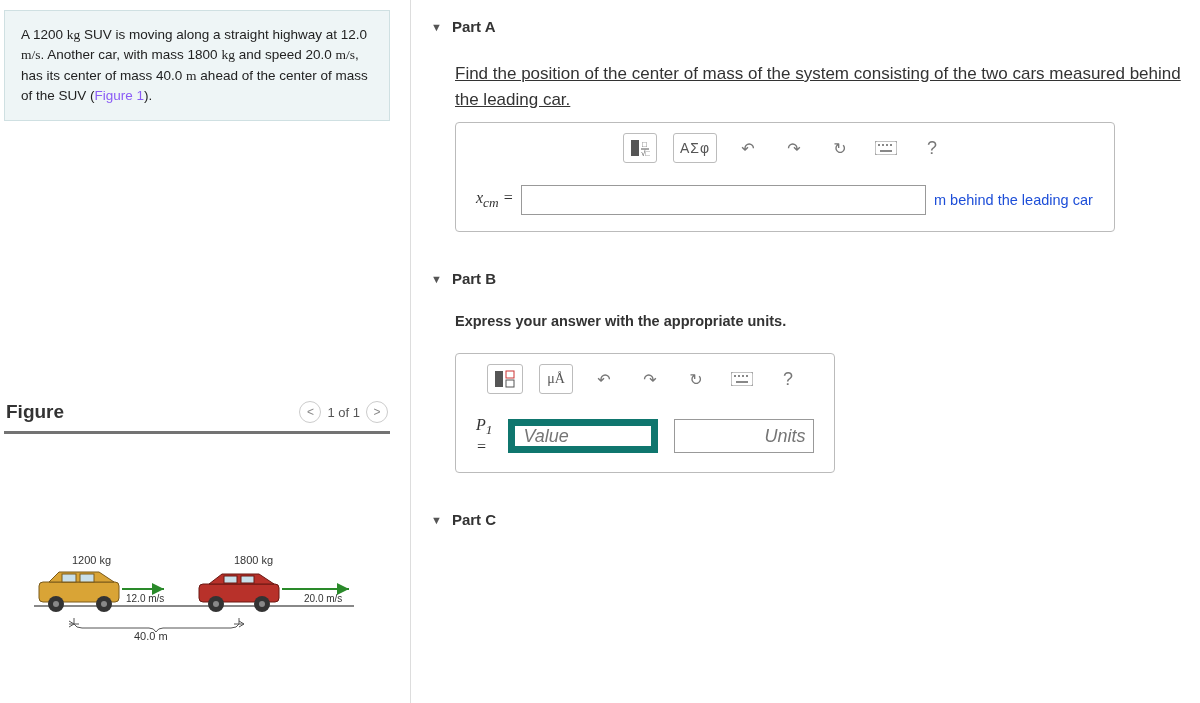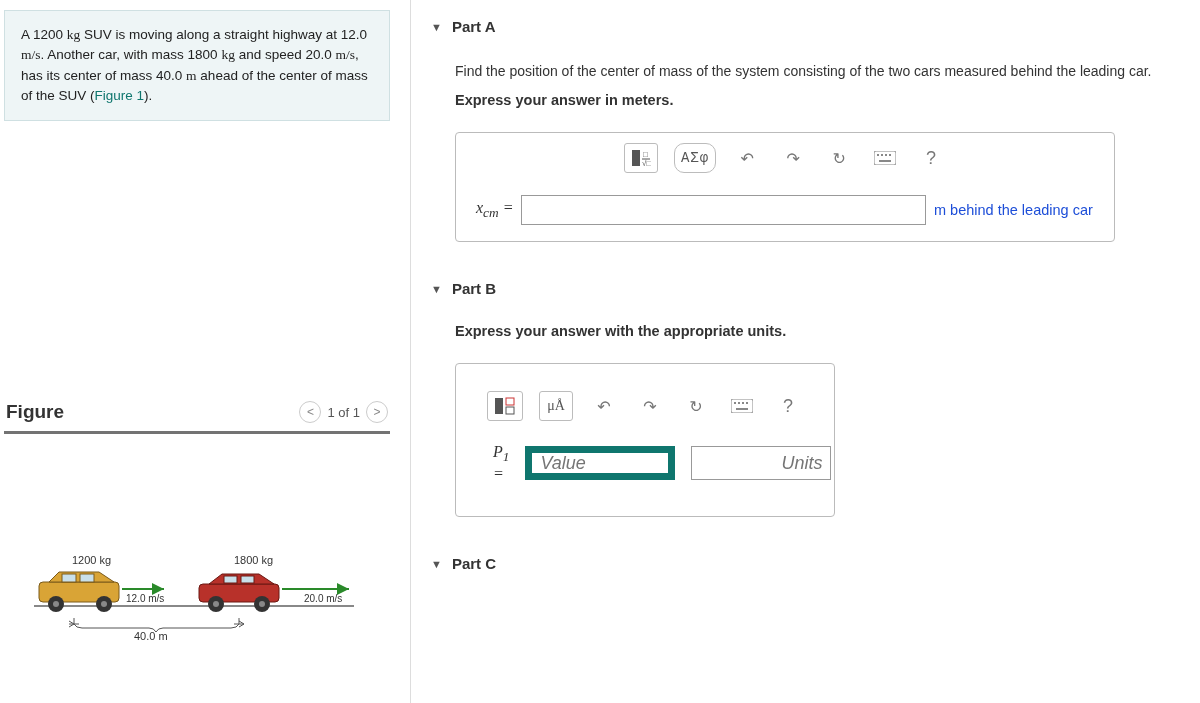--- a/index.html
+++ b/index.html
@@ -1,45 +1,45 @@
 <!DOCTYPE html>
 <html><head>
 <meta charset="utf-8">
 <style>
   * { box-sizing: border-box; margin: 0; padding: 0; }
   body { font-family: Arial, sans-serif; font-size: 14px; color: #333; background: #fff; width: 1200px; height: 703px; display: flex; }
   .left-col { width: 410px; padding: 10px 20px 10px 4px; display: flex; flex-direction: column; }
   .right-col { flex: 1; border-left: 1px solid #ddd; padding: 10px 6px 10px 20px; overflow: hidden; }
   .problem-box { background: #eef5f6; border: 1px solid #cfe0e2; padding: 14px 16px; line-height: 1.5; font-size: 13.5px; color: #222; }
-  .problem-box .fig-link { color: #0f766e; }
+  .problem-box .fig-link { color: #8b5cf6; }
   .figure-header { display: flex; justify-content: space-between; align-items: center; margin-top: 280px; padding: 0 2px 8px 2px; border-bottom: 3px solid #737373; }
   .figure-header h2 { font-size: 19px; font-weight: bold; color: #333; }
   .figure-pager { display: flex; align-items: center; gap: 6px; font-size: 13px; color: #555; }
   .pager-btn { border: 1px solid #ccc; border-radius: 50%; width: 22px; height: 22px; display: flex; align-items: center; justify-content: center; color: #888; cursor: pointer; background: #fff; font-size:12px; }
   .figure-area { padding-top: 100px; }
   .part-section { margin-bottom: 30px; }
   .part-header { display: flex; align-items: center; gap: 10px; padding: 8px 0; }
   .part-header .caret { font-size: 11px; color: #555; }
   .part-header .title { font-weight: bold; font-size: 15px; }
   .part-body { padding: 18px 0 0 24px; }
-  .prompt { font-size: 14px; margin-bottom: 10px; line-height:1.5; }
+  .prompt { font-size: 17px; margin-bottom: 10px; line-height:1.5;text-decoration:underline; }
   .instruction { font-size: 14.5px; font-weight: bold; margin-bottom: 24px; }
   .toolbar-wrapper { border: 1px solid #bbb; border-radius: 4px; padding: 2px; width: 660px; margin-bottom:0; }
   .toolbar { display: flex; gap: 16px; align-items: center; justify-content: center; padding: 8px 0; }
   .tool-btn { border: 1px solid #bcbcbc; border-radius: 3px; height: 30px; min-width: 34px; padding: 0 6px; display: flex; align-items: center; justify-content: center; font-size: 14px; color: #555; background: #fff; cursor: pointer; }
-  .tool-btn.greek { font-family: Liberation Mono, monospace; letter-spacing:1px;border-radius:10px; }
+  .tool-btn.greek { font-family: Liberation Sans, sans-serif; letter-spacing:1px; }
   .tool-plain { height: 30px; min-width: 30px; display:flex; align-items:center; justify-content:center; color:#777; cursor:pointer; font-size:16px; }
   .answer-row { display: flex; align-items: center; gap: 8px; padding: 14px 18px 14px 18px; }
   .var-label { font-style: italic; font-size: 16px; font-family: serif; }
   .answer-input { flex: 1; height: 30px; border: 1px solid #999; padding: 2px 6px; font-size: 14px; }
   .unit-label { font-size: 14.5px; color: #1d4ed8; min-width: 160px; }
   .value-units-row { display: flex; align-items: center; gap: 16px; padding: 14px 18px; }
   .value-input { width: 150px; height: 34px; border: 7px solid #0f766e; padding: 2px 8px; font-size: 18px; font-style: italic; color: #999; }
   .units-input { width: 140px; height: 34px; border: 1px solid #999; padding: 2px 8px; font-size: 18px; font-style: italic; color: #999; text-align: right; }
-  .part-b-toolbar-wrapper { border: 1px solid #bbb; border-radius: 4px; padding: 19px; width: 380px; }
+  .part-b-toolbar-wrapper { border: 1px solid #bbb; border-radius: 4px; padding: 2px; width: 380px; }
   svg { display:block; }
 </style>
 </head>
 <body>
 
 <div class="left-col">
   <div class="problem-box">
     A 1200 <span style="font-family:serif">kg</span> SUV is moving along a straight highway at 12.0 <span style="font-family:serif">m/s</span>. Another car, with mass 1800 <span style="font-family:serif">kg</span> and speed 20.0 <span style="font-family:serif">m/s</span>, has its center of mass 40.0 <span style="font-family:serif">m</span> ahead of the center of mass of the SUV (<span class="fig-link">Figure 1</span>).
   </div>
 
@@ -104,21 +104,20 @@
 
 <div class="right-col">
 
   <div class="part-section">
     <div class="part-header">
       <span class="caret">▼</span>
       <span class="title">Part A</span>
     </div>
     <div class="part-body">
       <p class="prompt">Find the position of the center of mass of the system consisting of the two cars measured behind the leading car.</p>
-      <p class="instruction">Express your answer in meters.</p>
       <div class="toolbar-wrapper">
         <div class="toolbar">
           <button class="tool-btn">
             <svg width="20" height="18">
                 <rect x="1" y="1" width="8" height="16" fill="#555"></rect>
                 <text x="12" y="8" font-size="8" fill="#555">□</text>
                 <line x1="11" y1="10" x2="19" y2="10" stroke="#555"></line>
                 <text x="11" y="17" font-size="8" fill="#555">√□</text>
               </svg>
           </button>

